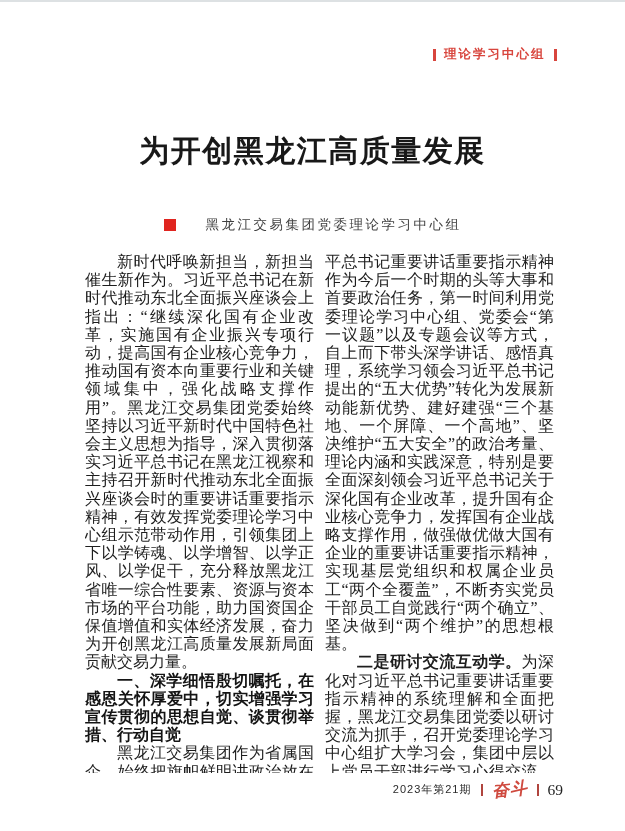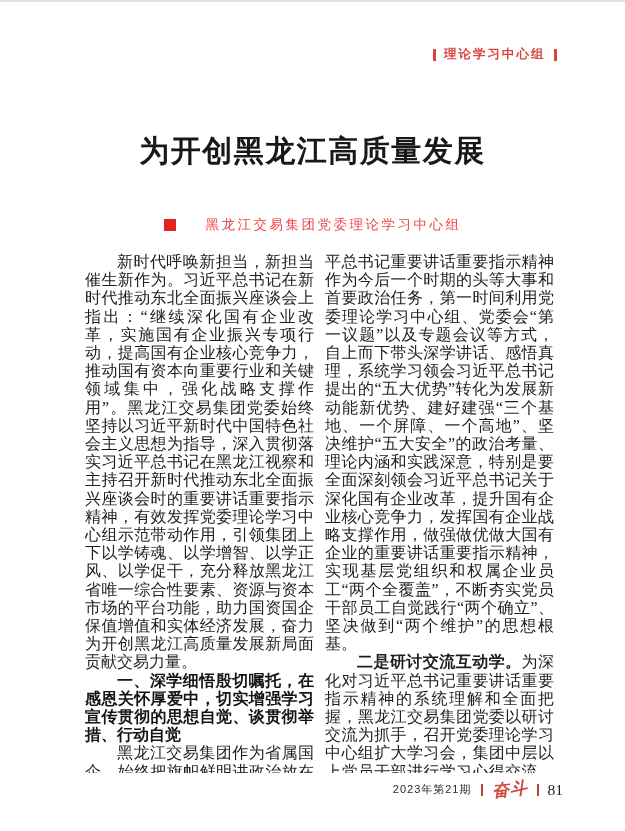--- a/index.html
+++ b/index.html
@@ -19,21 +19,21 @@
   }
   .vbar{display:inline-block;width:3.5px;height:12px;background:#d8453d;}
   .title{
     position:absolute;top:130px;left:0;width:100%;
     text-align:center;color:#181818;
     font-size:30px;line-height:41px;font-weight:900;letter-spacing:1.5px;
   }
   .byline{
     position:absolute;top:216px;left:0;width:100%;
     display:flex;justify-content:center;align-items:center;gap:30px;
-    color:#ef4444;font-size:13.5px;letter-spacing:2.5px;
+    color:#404040;font-size:13.5px;letter-spacing:2.5px;
   }
   .byline-sq{width:12px;height:12px;background:#e0251f;flex:0 0 auto;}
   .columns{
     position:absolute;top:253px;left:85px;width:469px;
     display:flex;gap:11px;
   }
   .col{
     width:229px;height:520px;overflow:hidden;
     text-align:justify;
     font-size:16px;line-height:18.2px;color:#1d1d1d;
@@ -90,15 +90,15 @@
       <p class="no-indent">平总书记重要讲话重要指示精神作为今后一个时期的头等大事和首要政治任务，第一时间利用党委理论学习中心组、党委会“第一议题”以及专题会议等方式，自上而下带头深学讲话、感悟真理，系统学习领会习近平总书记提出的“五大优势”转化为发展新动能新优势、建好建强“三个基地、一个屏障、一个高地”、坚决维护“五大安全”的政治考量、理论内涵和实践深意，特别是要全面深刻领会习近平总书记关于深化国有企业改革，提升国有企业核心竞争力，发挥国有企业战略支撑作用，做强做优做大国有企业的重要讲话重要指示精神，实现基层党组织和权属企业员工“两个全覆盖”，不断夯实党员干部员工自觉践行“两个确立”、坚决做到“两个维护”的思想根基。</p>
       <p><span class="lead">二是研讨交流互动学。</span><span>为深化对习近平总书记重要讲话重要指示精神的系统理解和全面把握，黑龙江交易集团党委以研讨交流为抓手，召开党委理论学习中心组扩大学习会，集团中层以上党员干部进行学习心得交流，结合自身思想和工作实际、谈体会、谈感受、谈贯彻举措，带头做到先学学深、细学学透、融学学通，充分体现对习近平总书记重要讲话重要指示精神的深研细悟、活学活用，有效拓宽了党员干部“谋一域必须站位全局”的发展视野和战略思维。在深入开展学习贯彻习近平新时代中国特色社会主义思想主题教育期间，黑龙江交易集团党委理论学习中心组先后围绕“习近平总书记关于创新驱动发展战略的重要论述”“习近平总书记关于高质量</span></p>
     </div>
   </div>
 
   <div class="footer">
     <span class="footer-issue">2023年第21期</span>
     <span class="fbar"></span>
     <span class="journal-logo">奋斗</span>
     <span class="fbar"></span>
-    <span class="pagenum">81</span>
+    <span class="pagenum">69</span>
   </div>
 </div>
 
 </body></html>

